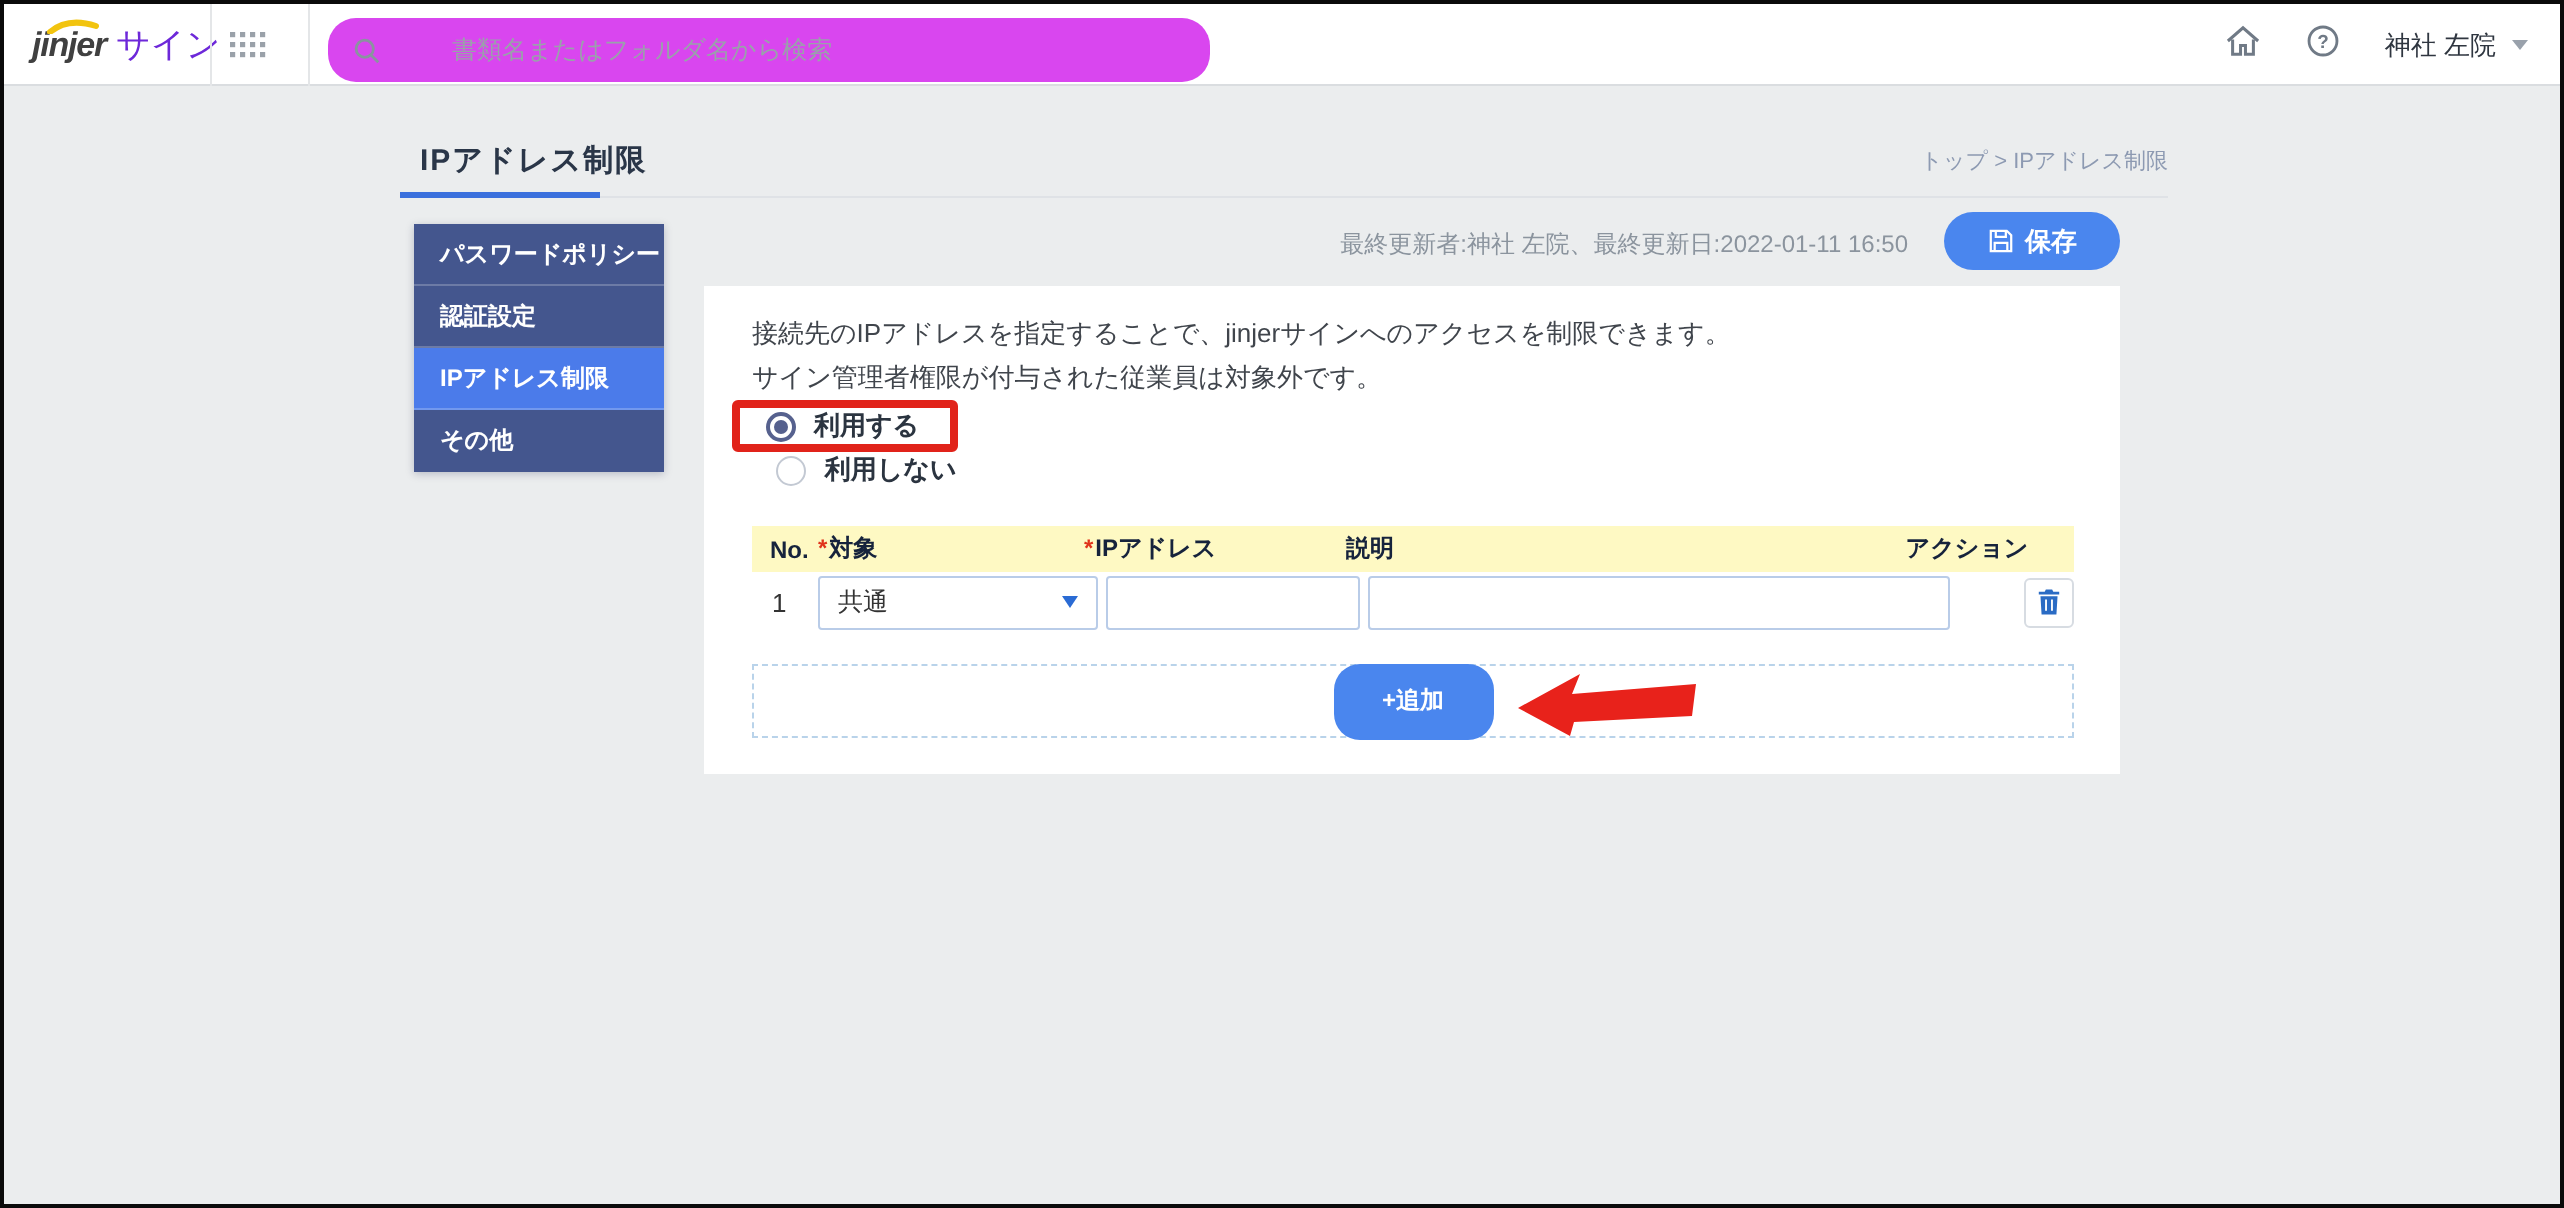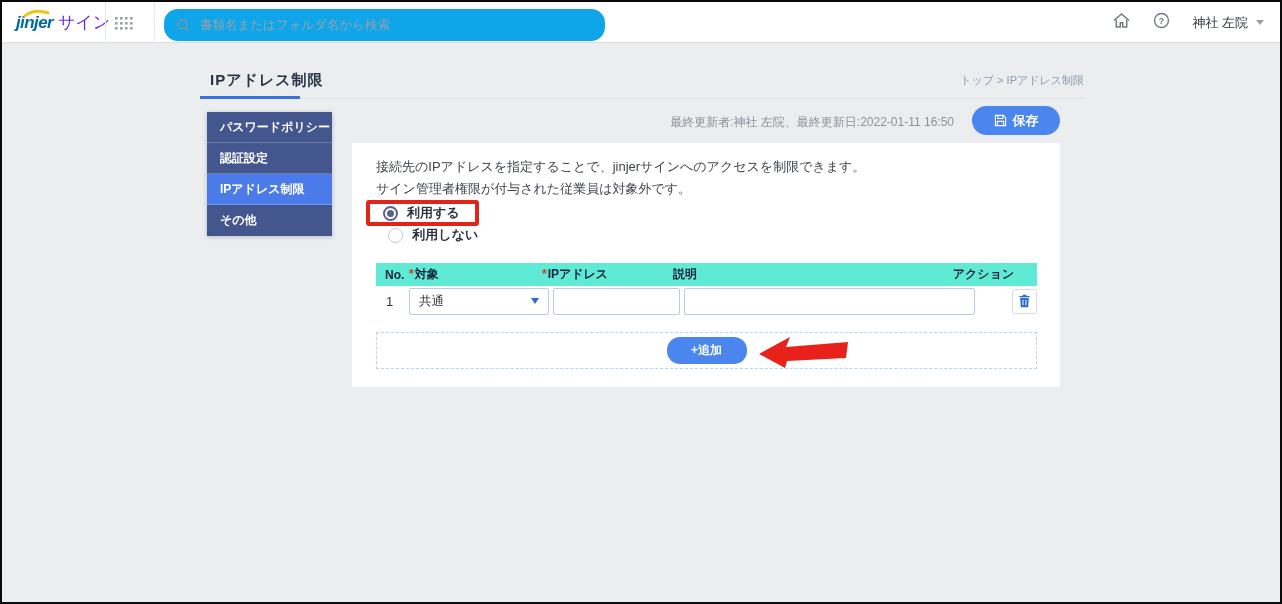--- a/index.html
+++ b/index.html
@@ -3,26 +3,26 @@
 <meta charset="utf-8">
 <style>
   * { margin:0; padding:0; box-sizing:border-box; }
   html,body { width:1282px; height:604px; }
   body { font-family:"Liberation Sans","DejaVu Sans",sans-serif; }
   .frame { position:relative; width:1282px; height:604px; background:#ebedee; border:2px solid #0a0a0a; overflow:hidden; }
 
   
   .topbar { position:absolute; left:0; top:0; width:100%; height:41px; background:#fff; border-bottom:1px solid #dadde0; }
   .brand { position:absolute; left:14px; top:0; height:41px; display:flex; align-items:center; }
-  .logo-main { font-size:17px; font-weight:bold; font-style:italic; letter-spacing:-0.6px; color:#0369a1; position:relative; }
+  .logo-main { font-size:17px; font-weight:bold; font-style:italic; letter-spacing:-0.6px; color:#404040; position:relative; }
   .logo-swoosh { position:absolute; left:7px; top:-5px; }
   .logo-sub { font-size:17px; font-weight:400; color:#6d28d9; margin-left:5px; }
   .tb-divider { position:absolute; top:0; width:1px; height:41px; background:#e4e6e8; }
   .apps-btn { position:absolute; left:113px; top:14px; width:18px; height:13px; cursor:pointer; }
-  .searchbox { position:absolute; left:162px; top:7px; width:441px; height:27px; background:#0ea5e9; border-radius:14px; display:flex; align-items:center; padding:16px 12px; }
+  .searchbox { position:absolute; left:162px; top:7px; width:441px; height:27px; background:#d946ef; border-radius:14px; display:flex; align-items:center; padding:16px 12px;gap:26px; }
   .searchbox input { flex:1; border:none; outline:none; background:transparent; font-size:12.5px; color:#333; margin-left:9px; font-family:inherit; }
   .searchbox input::placeholder { color:#9aa1ab; }
   .tb-right { position:absolute; right:16px; top:0; height:41px; display:flex; align-items:center; gap:22px; }
   .user-menu { display:flex; align-items:center; gap:8px; cursor:pointer; }
   .user-name { font-size:13px; color:#2f3640; }
   .caret-down { width:0; height:0; border-left:4px solid transparent; border-right:4px solid transparent; border-top:5px solid #99a1ab; }
 
   
   .page-title { position:absolute; left:208px; top:69px; font-size:15px; font-weight:bold; color:#2a3648; letter-spacing:1px; }
   .title-rule { position:absolute; left:198px; top:96px; width:884px; height:1px; background:#dfe2e6; }
@@ -47,40 +47,40 @@
   .highlight-box { border:4px solid #e1231a; border-radius:3px; height:39px; display:flex; align-items:center; padding:0 15px 0 13px; }
   .radio-opt { display:flex; align-items:center; gap:9px; cursor:pointer; }
   .radio-opt.second { margin-left:22px; }
   .radio-circle { width:15px; height:15px; border-radius:50%; background:#fff; position:relative; }
   .radio-circle.on { border:2px solid #56618e; }
   .radio-circle.on::after { content:""; position:absolute; left:2px; top:2px; width:7px; height:7px; border-radius:50%; background:#56618e; }
   .radio-circle.off { border:1.5px solid #c3c9d3; }
   .radio-label { font-size:13px; font-weight:bold; color:#2b3440; }
 
   
-  .tbl-head { position:absolute; left:24px; top:120px; width:661px; height:23px; background:#5eead4; display:flex; align-items:center; font-size:12px; font-weight:bold; color:#16233c; }
+  .tbl-head { position:absolute; left:24px; top:120px; width:661px; height:23px; background:#fef9c3; display:flex; align-items:center; font-size:12px; font-weight:bold; color:#16233c; }
   .th-no { width:33px; padding-left:9px; }
   .th-target { width:133px; }
   .th-ip { width:131px; }
   .th-desc { width:270px; }
   .th-action { flex:1; text-align:center; padding-right:13px; }
   .req { color:#e0331b; margin-right:1px; }
 
   .tbl-row { position:absolute; left:24px; top:143px; width:661px; height:30px; display:flex; align-items:center; }
   .td-no { width:33px; padding-left:10px; font-size:13px; color:#333; }
   .select-box { width:140px; height:27px; border:1px solid #b9cce8; border-radius:2px; background:#fff; display:flex; align-items:center; justify-content:space-between; padding:0 9px; font-size:12.5px; color:#333; cursor:pointer; }
   .select-caret { width:0; height:0; border-left:4.5px solid transparent; border-right:4.5px solid transparent; border-top:6px solid #2a6bd4; }
   .txt-input { height:27px; border:1px solid #b9cce8; border-radius:2px; background:#fff; font-size:12.5px; color:#333; padding:0 8px; outline:none; font-family:inherit; }
   .ip-input { width:127px; margin-left:4px; }
   .desc-input { width:291px; margin-left:4px; }
   .del-btn { margin-left:auto; width:25px; height:25px; border:1px solid #d7dce2; border-radius:3px; background:#fff; display:flex; align-items:center; justify-content:center; cursor:pointer; }
 
   
   .add-area { position:absolute; left:24px; top:189px; width:661px; height:37px; border:1px dashed #b9d3ea; display:flex; align-items:center; justify-content:center; }
-  .add-btn { width:80px; height:27px; border:none; border-radius:13px; background:#4a86ee; color:#fff; font-size:12px; font-weight:bold; cursor:pointer; font-family:inherit; }
+  .add-btn { width:80px; height:38px; border:none; border-radius:13px; background:#4a86ee; color:#fff; font-size:12px; font-weight:bold; cursor:pointer; font-family:inherit; }
   .anno-arrow { position:absolute; left:379px; top:2px; }
 </style>
 </head>
 <body>
 
 <div class="frame">
 
   <div class="topbar">
     <div class="brand">
       <span class="logo-main">

